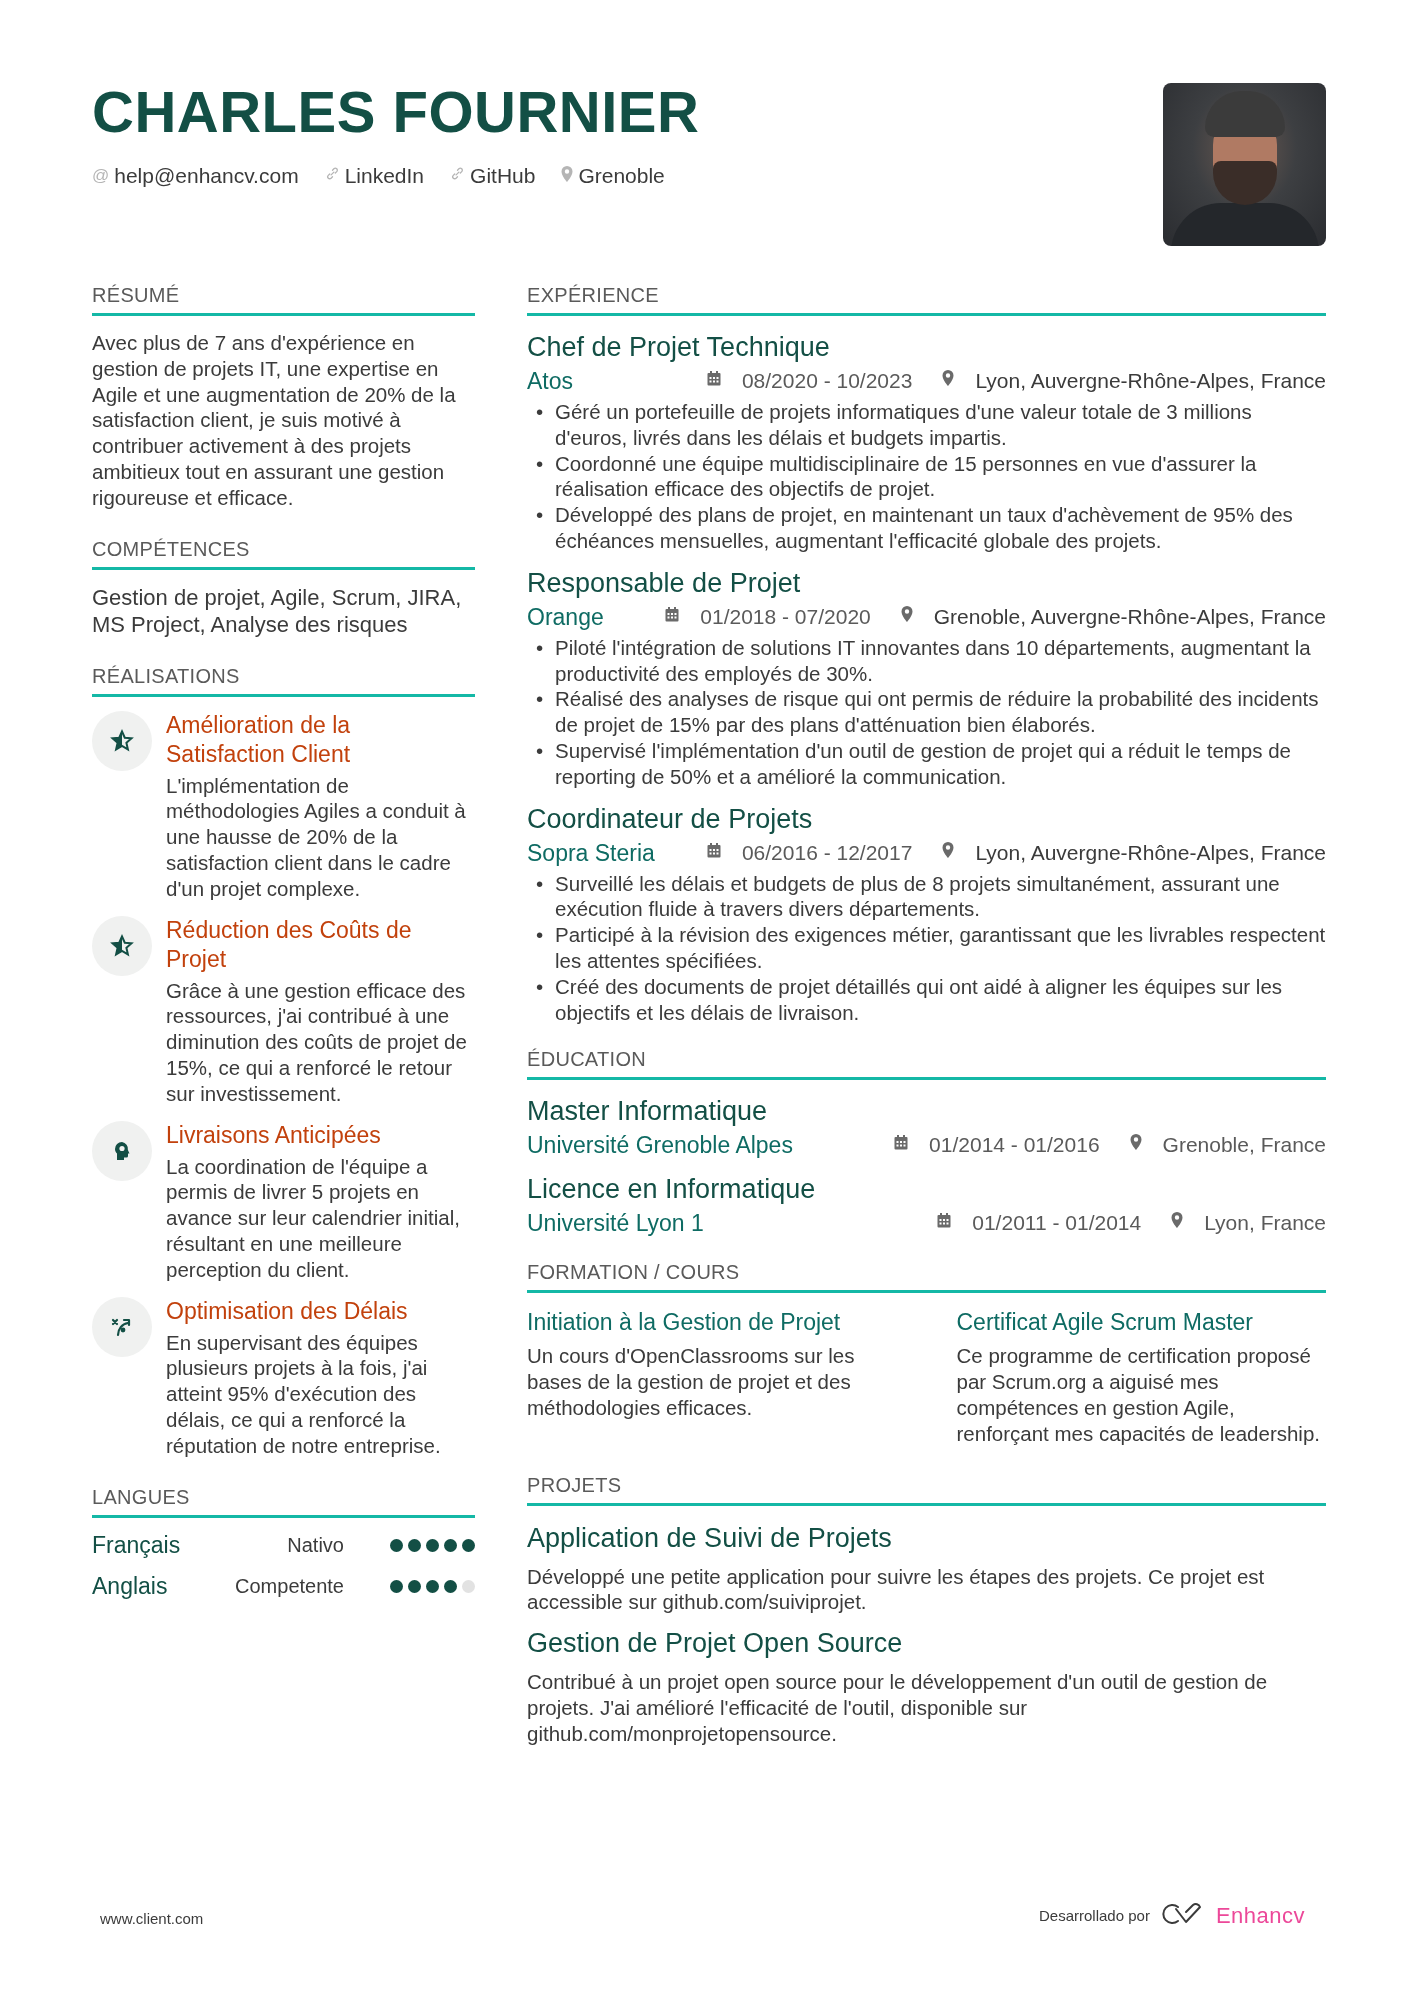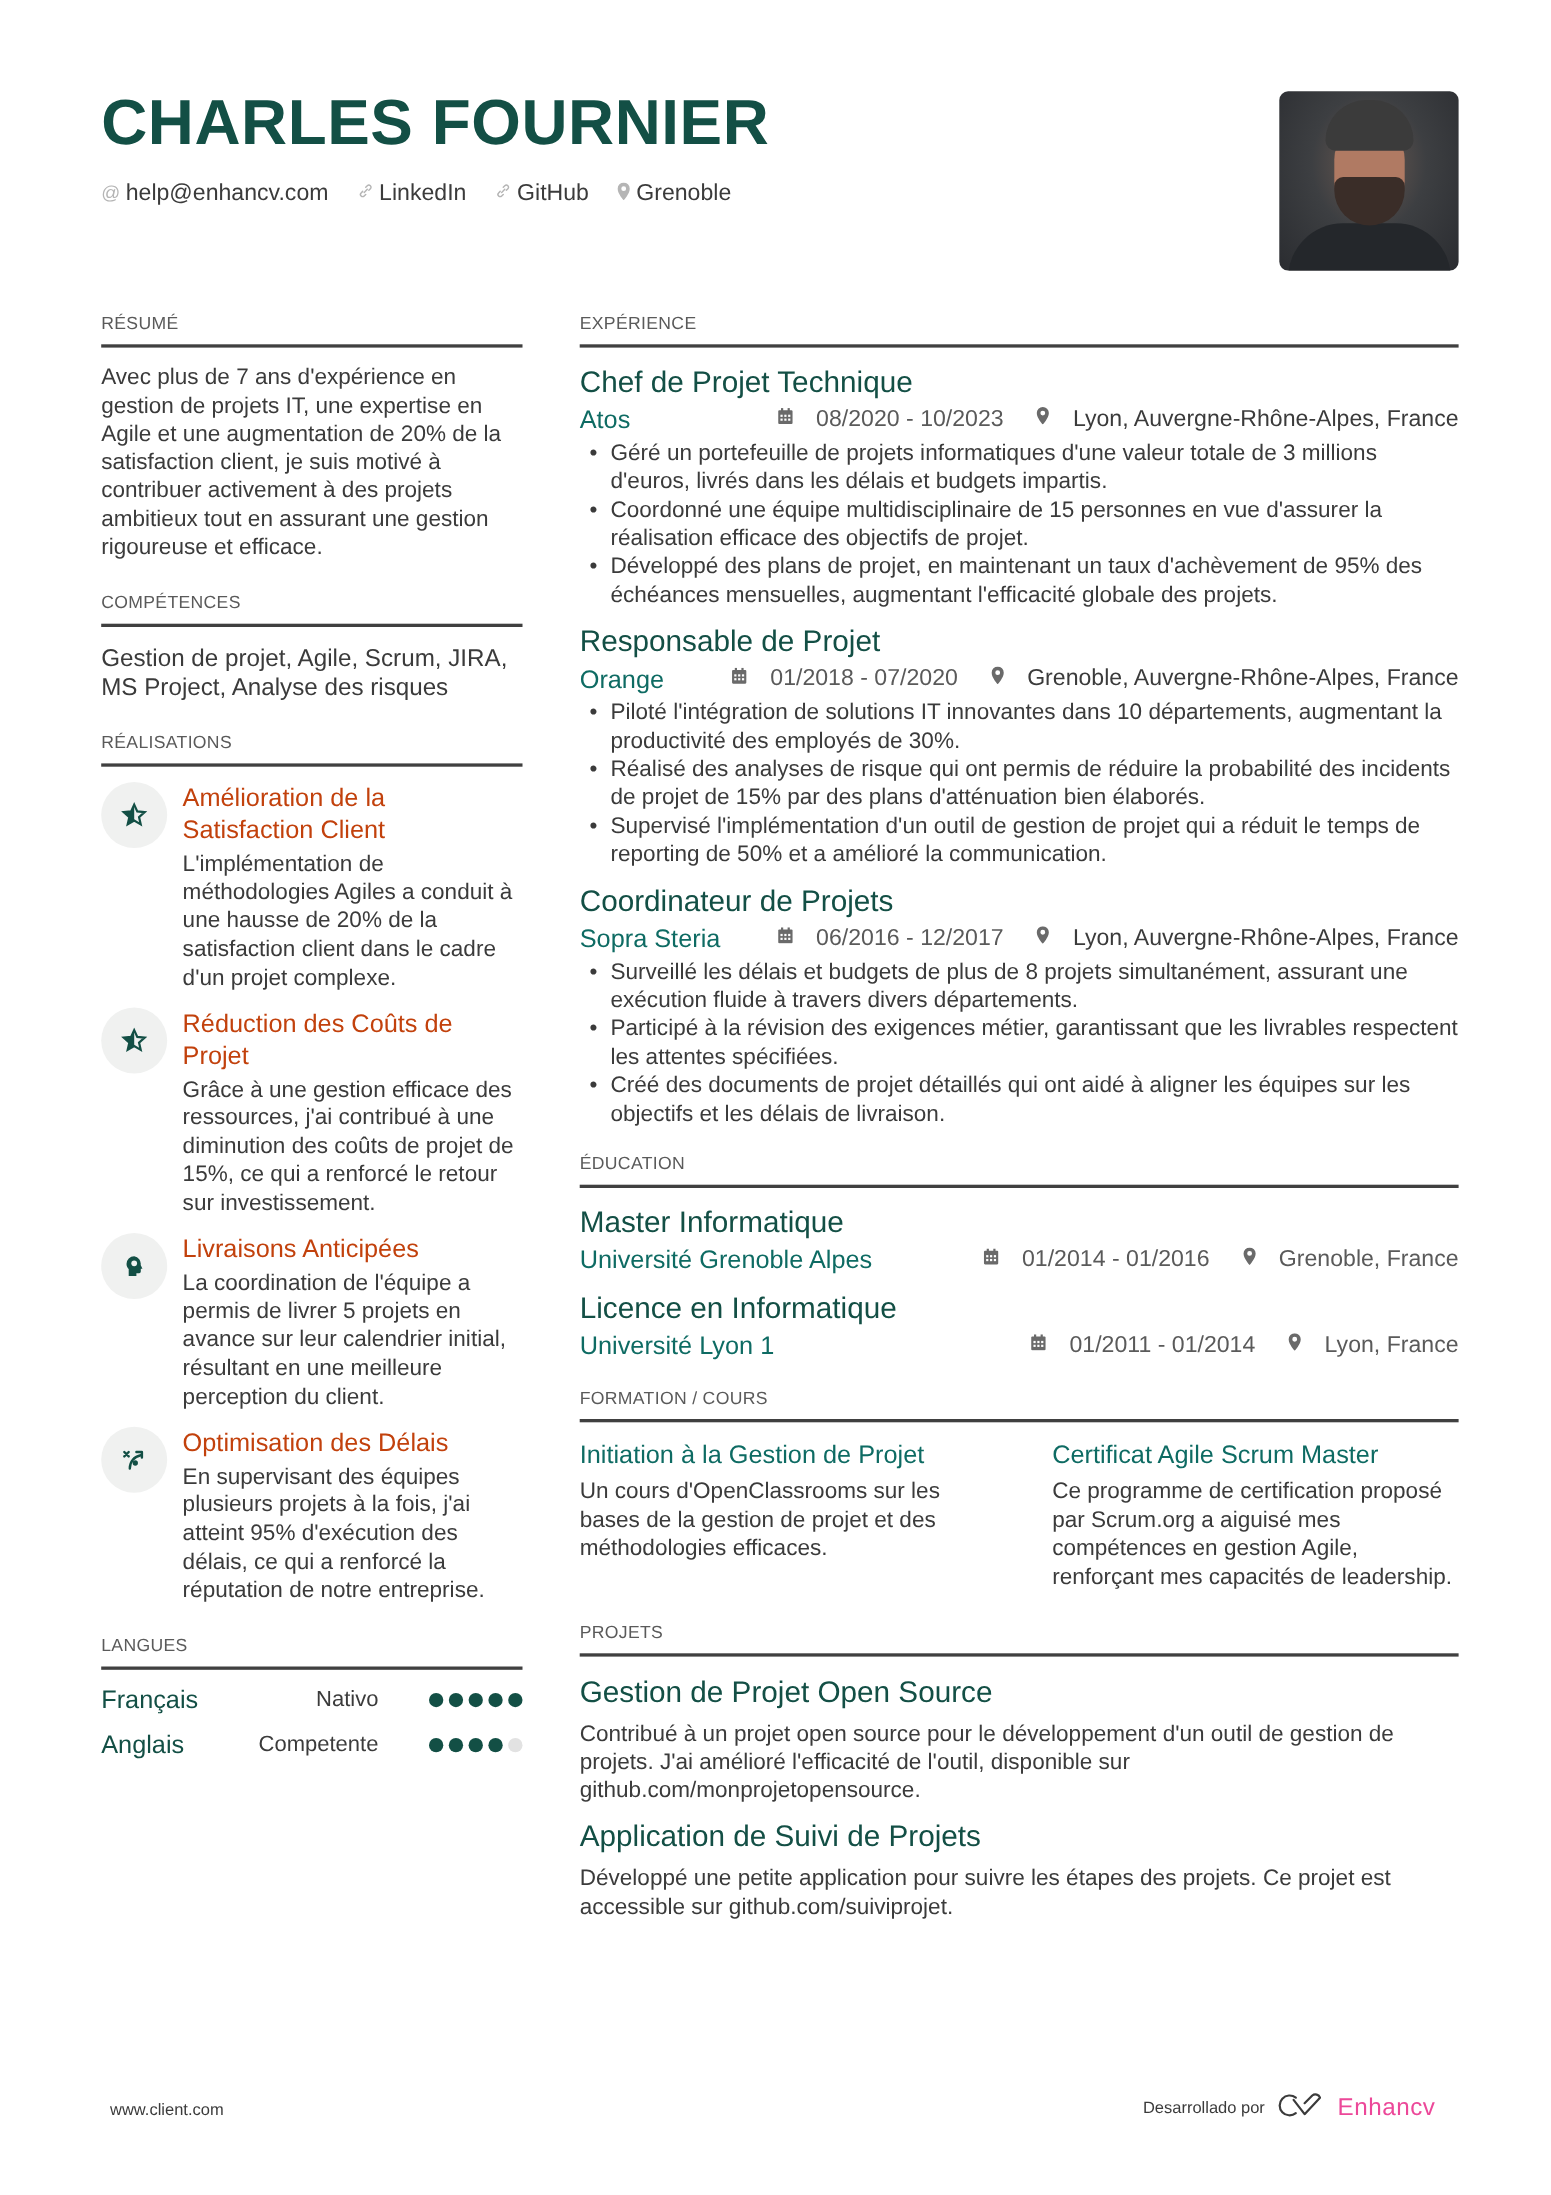--- a/index.html
+++ b/index.html
@@ -16,21 +16,21 @@
   .photo { position: absolute; left: 1163px; top: 83px; width: 163px; height: 163px; border-radius: 8px; overflow: hidden;
            background: radial-gradient(ellipse at 50% 40%, #6b5a52 0%, #3d3f42 45%, #2a2c30 100%); }
   .photo .hair { position:absolute; left:42px; top:8px; width:80px; height:46px; border-radius:40px 40px 10px 10px; background:#3b3b3b; }
   .photo .face { position:absolute; left:50px; top:30px; width:64px; height:82px; border-radius:32px 32px 30px 30px; background:#b07a63; }
   .photo .beard { position:absolute; left:50px; top:78px; width:64px; height:44px; border-radius:8px 8px 32px 32px; background:#3a2d28; }
   .photo .shirt { position:absolute; left:8px; top:120px; width:148px; height:60px; border-radius:50px 50px 0 0; background:#24272b; }
 
   .col-left { position: absolute; left: 92px; top: 283px; width: 383px; }
   .col-right { position: absolute; left: 527px; top: 283px; width: 799px; }
 
-  .sec-title { font-size: 16px; color: #5a5a5a; text-transform: uppercase; letter-spacing: 0.3px; padding-bottom: 6px; border-bottom: 3px solid #404040; margin-bottom: 14px; line-height: 24px; }
+  .sec-title { font-size: 20px; color: #5a5a5a; text-transform: uppercase; letter-spacing: 0.3px; padding-bottom: 6px; border-bottom: 3px solid #14b8a6; margin-bottom: 14px; line-height: 24px; }
   .body-text { font-size: 20.5px; line-height: 25.8px; color: #3b3b3b; }
   .section { margin-bottom: 26px; }
 
   .ach { display: flex; gap: 14px; margin-bottom: 14px; }
   .ach-icon { flex: 0 0 60px; width: 60px; height: 60px; border-radius: 50%; background: #f0f1f0; display: flex; align-items: center; justify-content: center; color: #134f45; font-size: 24px; }
   .ach-body { flex: 1; }
   .ach-title { font-size: 23px; color: #c2410c; line-height: 29px; margin-bottom: 4px; }
 
   .lang-row { display: flex; align-items: center; margin-bottom: 14px; gap: 32px; }
   .lang-name { font-size: 23px; color: #134f45; flex: 1; }
@@ -385,26 +385,26 @@
       <div class="course">
         <div class="course-title">Certificat Agile Scrum Master</div>
         <div class="body-text">Ce programme de certification proposé par Scrum.org a aiguisé mes compétences en gestion Agile, renforçant mes capacités de leadership.</div>
       </div>
     </div>
   </div>
 
   <div class="section">
     <div class="sec-title">PROJETS</div>
     <div class="proj">
+      <div class="proj-title">Application de Suivi de Projets</div>
+      <div class="body-text">Développé une petite application pour suivre les étapes des projets. Ce projet est accessible sur github.com/suiviprojet.</div>
+    </div>
+    <div class="proj">
       <div class="proj-title">Gestion de Projet Open Source</div>
       <div class="body-text">Contribué à un projet open source pour le développement d'un outil de gestion de projets. J'ai amélioré l'efficacité de l'outil, disponible sur github.com/monprojetopensource.</div>
-    </div>
-    <div class="proj">
-      <div class="proj-title">Application de Suivi de Projets</div>
-      <div class="body-text">Développé une petite application pour suivre les étapes des projets. Ce projet est accessible sur github.com/suiviprojet.</div>
     </div>
   </div>
 </div>
 
 <div class="footer-left">www.client.com</div>
 <div class="footer-right">
   <span>Desarrollado por</span>
   <span>
     <svg width="46" height="24" viewBox="0 0 46 24">
         <path d="M18 5a9 9 0 100 14" stroke="#3b3b3b" stroke-width="2" fill="none" stroke-linecap="round"></path>

